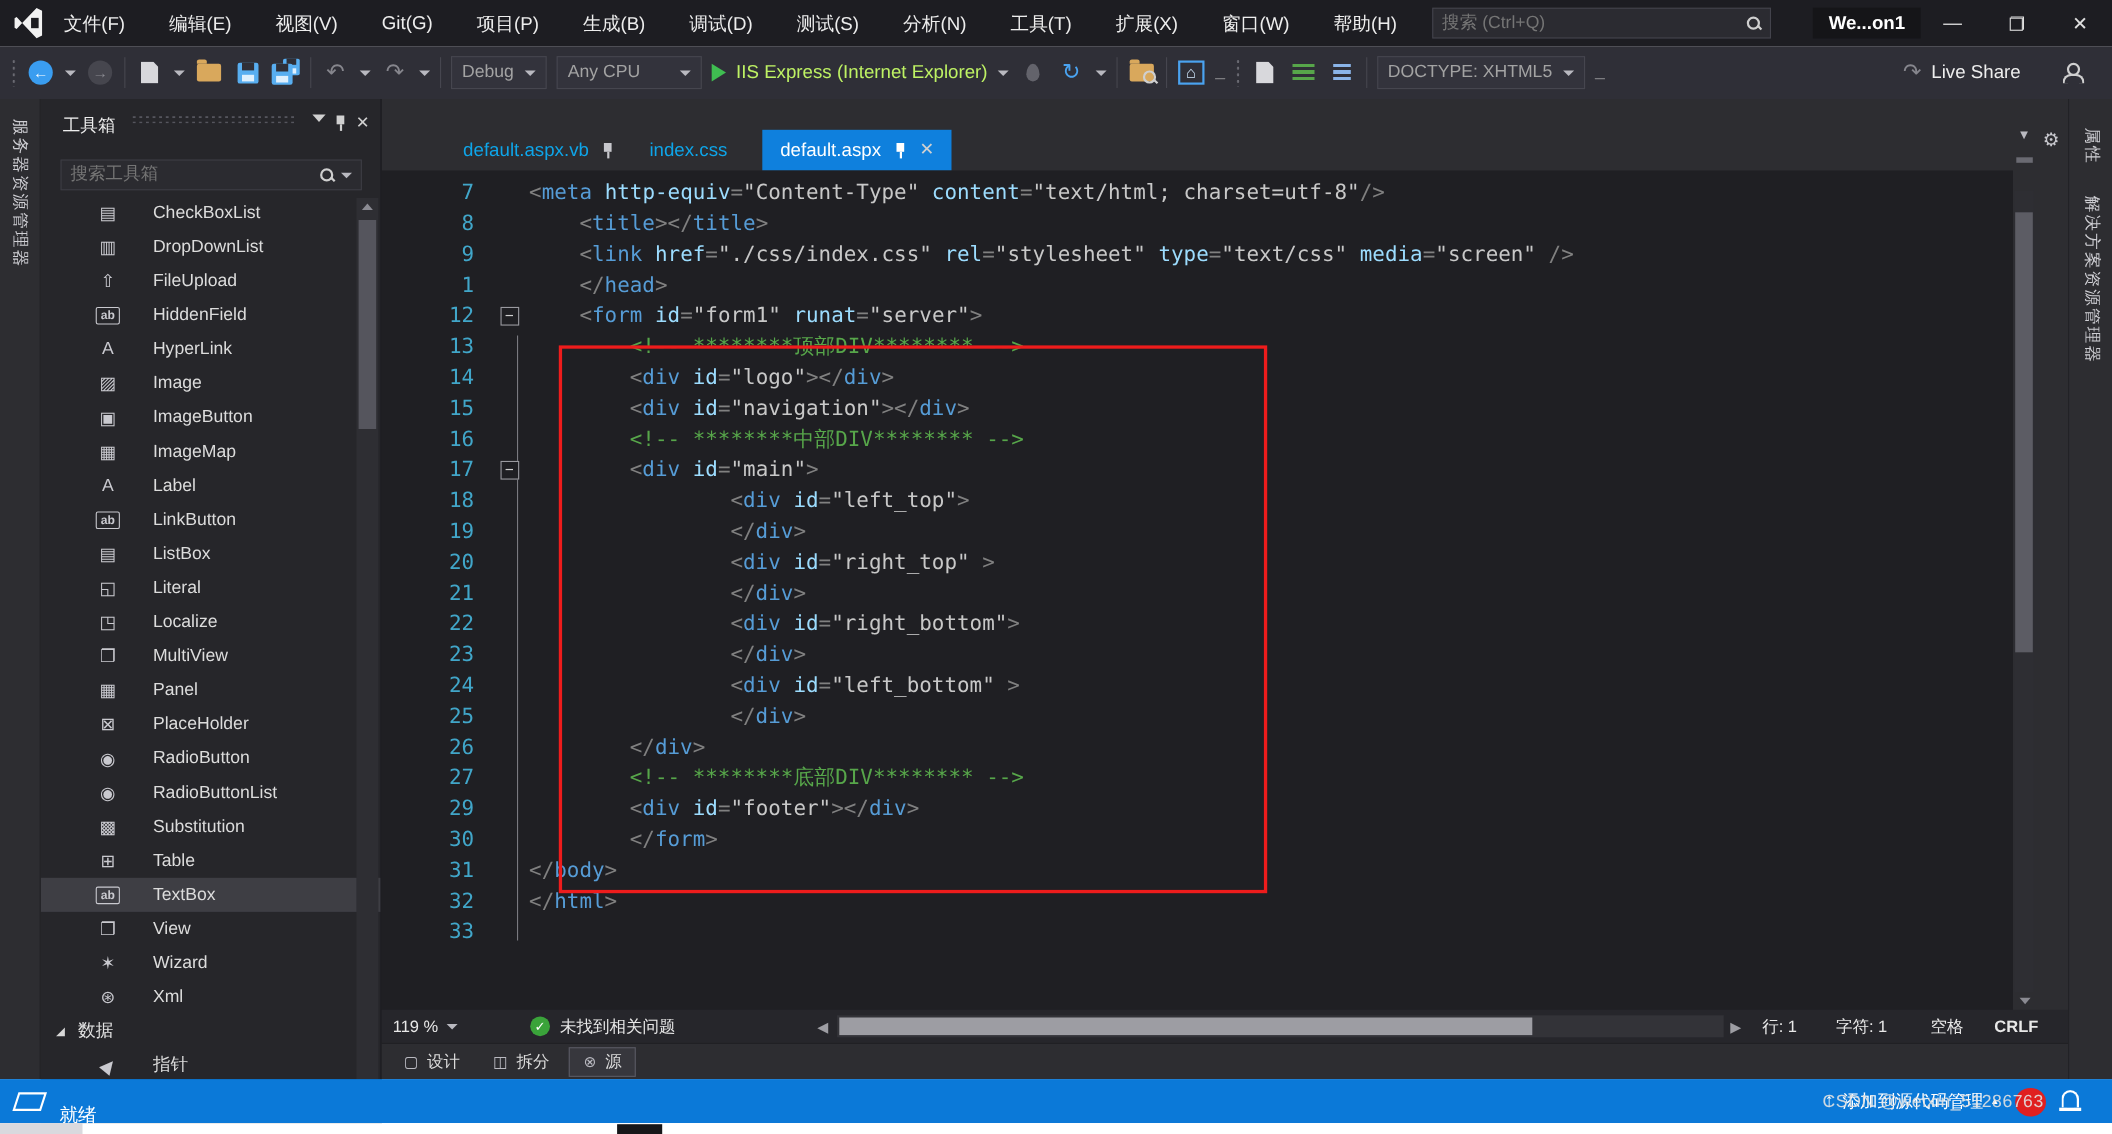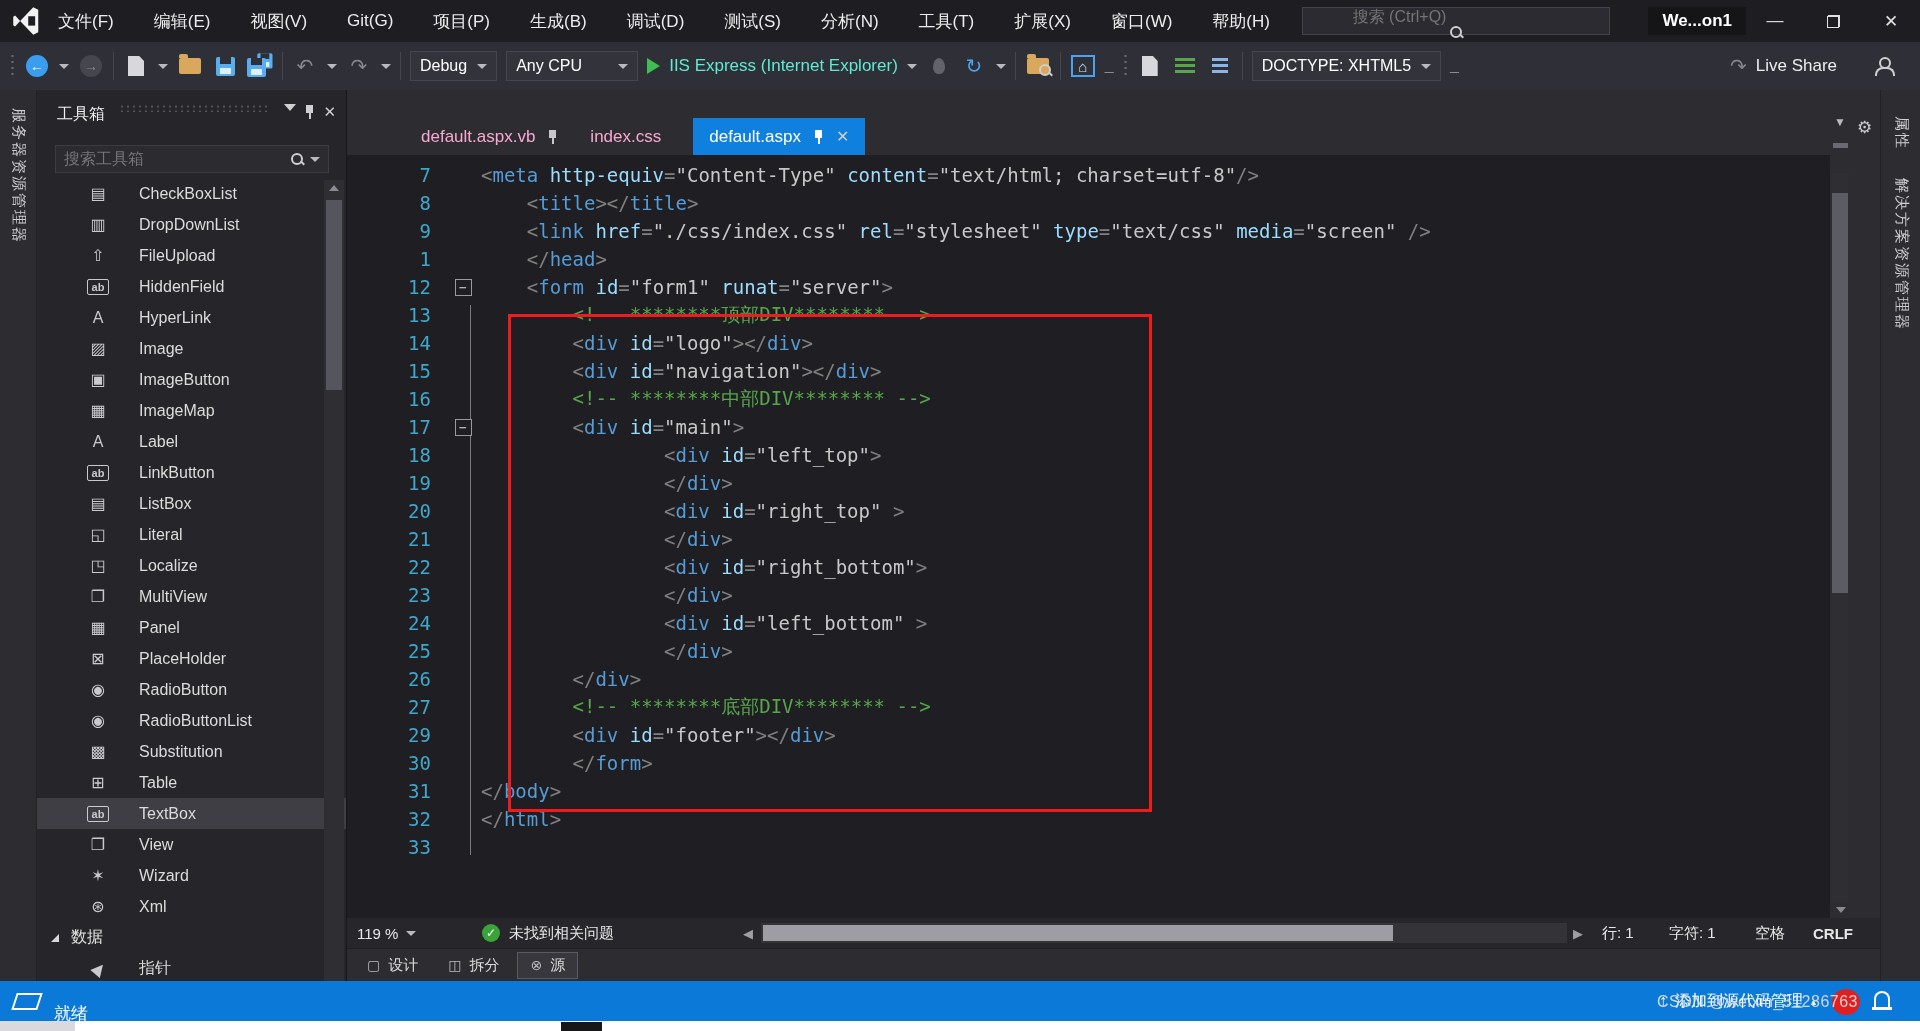--- a/index.html
+++ b/index.html
@@ -5,21 +5,21 @@
   *{margin:0;padding:0;box-sizing:border-box;}
   html,body{background:#555;}
   .screen{position:relative;width:1920px;height:1031px;background:#ffffff;overflow:hidden;
     font-family:"Liberation Sans",sans-serif;color:#e8e8e8;font-size:16px;}
 
   
   .titlebar{position:absolute;left:0;top:0;width:100%;height:42px;background:#1d1d22;display:flex;align-items:center;}
   .vs-logo{width:34px;height:30px;margin:0 14px 0 10px;flex:none;}
   .menubar{display:flex;align-items:center;gap:40px;margin-right:28px;}
   .menu-item{color:#ededed;font-size:17px;cursor:default;white-space:nowrap;}
-  .search-box{width:310px;height:28px;background:#2b2b31;border:1px solid #43434c;display:flex;align-items:center;padding:0 8px;margin-left:4px;flex-direction:column;}
+  .search-box{width:310px;height:28px;background:#2b2b31;border:1px solid #43434c;display:flex;align-items:center;padding:0 8px;margin-left:4px;}
   .search-box input{flex:1;background:transparent;border:none;outline:none;color:#9a9aa0;font-size:16px;font-family:"Liberation Sans",sans-serif;}
   .i-mag{width:13px;height:13px;position:relative;flex:none;}
   .i-mag::before{content:"";position:absolute;left:0;top:0;width:8px;height:8px;border:2px solid #cfcfcf;border-radius:50%;}
   .i-mag::after{content:"";position:absolute;left:9px;top:9px;width:5px;height:2px;background:#cfcfcf;transform:rotate(45deg);}
   .win-title{margin-left:38px;background:#151518;padding:4px 14px;font-weight:bold;color:#fff;font-size:17px;}
   .win-controls{margin-left:auto;display:flex;align-items:center;height:100%;}
   .win-btn{width:58px;height:100%;display:flex;align-items:center;justify-content:center;color:#e0e0e0;font-size:17px;}
   .i-restore{width:13px;height:13px;position:relative;}
   .i-restore::before{content:"";position:absolute;right:0;top:0;width:10px;height:10px;border:1.5px solid #e0e0e0;}
   .i-restore::after{content:"";position:absolute;left:0;bottom:0;width:10px;height:10px;border:1.5px solid #e0e0e0;background:#1d1d22;}
@@ -37,23 +37,23 @@
   .i-folder::before{content:"";position:absolute;top:-4px;left:0;width:9px;height:4px;background:#d9a85c;border-radius:2px 2px 0 0;}
   .i-floppy{width:19px;height:19px;background:#58aef0;position:relative;border-radius:2px;flex:none;}
   .i-floppy::before{content:"";position:absolute;left:4px;top:0;width:11px;height:7px;background:#2f2f37;}
   .i-floppy::after{content:"";position:absolute;left:4px;bottom:2px;width:11px;height:6px;background:#dff0fd;}
   .i-floppy.small{transform:scale(.8) translate(3px,3px);}
   .stack{position:relative;width:26px;height:26px;flex:none;}
   .stack .i-floppy{position:absolute;left:0;top:5px;}
   .stack .i-floppy.small{left:6px;top:-4px;}
   .txt-ic{color:#86868d;font-size:20px;line-height:1;}
   .txt-ic.blue{color:#4aa3f0;}
-  .dropdown{height:30px;background:#33333c;border:1px solid #46464f;display:flex;align-items:center;gap:10px;padding:0 9px;color:#ffffff;font-size:16px;white-space:nowrap;flex:none;}
+  .dropdown{height:30px;background:#33333c;border:1px solid #46464f;display:flex;align-items:center;gap:10px;padding:0 9px;color:#a3a3a3;font-size:16px;white-space:nowrap;flex:none;}
   .i-play{width:0;height:0;border-top:8px solid transparent;border-bottom:8px solid transparent;border-left:13px solid #3fbe51;flex:none;}
-  .run-combo{display:flex;align-items:center;gap:9px;color:#5eead4;font-size:17px;white-space:nowrap;flex:none;}
+  .run-combo{display:flex;align-items:center;gap:9px;color:#bef264;font-size:17px;white-space:nowrap;flex:none;}
   .i-flame{width:12px;height:16px;background:#63636b;border-radius:50% 50% 50% 50%/60% 60% 40% 40%;flex:none;}
   .i-home{width:24px;height:22px;border:2px solid #4aa3f0;color:#cfe6fb;font-size:15px;display:flex;align-items:center;justify-content:center;flex:none;}
   .i-doc{width:16px;height:20px;background:#d8d8dc;position:relative;clip-path:polygon(0 0,70% 0,100% 25%,100% 100%,0 100%);flex:none;}
   .i-indent{width:20px;height:16px;background:repeating-linear-gradient(#57a64a 0 3px,transparent 3px 6px);flex:none;}
   .i-indent.alt{background:repeating-linear-gradient(#8ab4e8 0 3px,transparent 3px 6px);width:16px;}
   .underscore{color:#bdbdbd;font-weight:bold;}
   .liveshare{display:flex;align-items:center;gap:9px;color:#ededed;font-size:17px;margin-left:auto;white-space:nowrap;}
   .i-person{width:20px;height:20px;position:relative;flex:none;}
   .i-person::before{content:"";position:absolute;left:6px;top:1px;width:8px;height:8px;border:2px solid #d0d0d0;border-radius:50%;}
   .i-person::after{content:"";position:absolute;left:2px;bottom:0;width:16px;height:7px;border:2px solid #d0d0d0;border-bottom:none;border-radius:8px 8px 0 0;}
@@ -87,21 +87,21 @@
   .tbx-scroll{position:absolute;right:2px;top:90px;bottom:10px;width:20px;background:#2e2e33;}
   .sc-btn{position:absolute;left:0;width:100%;height:16px;display:flex;align-items:center;justify-content:center;}
   .sc-up{top:0;} .sc-dn{bottom:0;}
   .tri-up{width:0;height:0;border-left:5px solid transparent;border-right:5px solid transparent;border-bottom:6px solid #8a8a92;}
   .tri-dn{width:0;height:0;border-left:5px solid transparent;border-right:5px solid transparent;border-top:6px solid #8a8a92;}
   .tbx-thumb{position:absolute;left:2px;top:20px;width:16px;height:190px;background:#55555d;}
 
   
   .editor-zone{position:absolute;left:347px;top:0;width:1533px;height:100%;background:#2d2d31;}
   .tab-bar{position:absolute;left:0;top:0;width:100%;height:65px;display:flex;align-items:flex-end;padding-left:58px;}
-  .etab{height:37px;display:flex;align-items:center;gap:12px;padding:0 16px;color:#f9a8d4;font-size:17px;white-space:nowrap;}
+  .etab{height:37px;display:flex;align-items:center;gap:12px;padding:0 16px;color:#0ea5e9;font-size:17px;white-space:nowrap;}
   .etab .i-pin::before,.etab .i-pin::after{background:#c7c7cc;}
   .etab.active{background:#0f80dd;color:#fff;margin-left:16px;}
   .etab.active .i-pin::before,.etab.active .i-pin::after{background:#fff;}
   .etab .i-x{font-size:16px;}
 
   .code-wrap{position:absolute;left:0;top:65px;width:1483px;height:763px;background:#1f1f23;overflow:hidden;}
   .code-inner{padding-top:6px;font-family:"DejaVu Sans Mono","Liberation Mono",monospace;font-size:19px;}
   .code-line{height:28px;display:flex;align-items:center;}
   .ln{width:98px;text-align:right;padding-right:14px;color:#41a6c9;flex:none;}
   .fold{width:36px;flex:none;display:flex;align-items:center;justify-content:center;}

